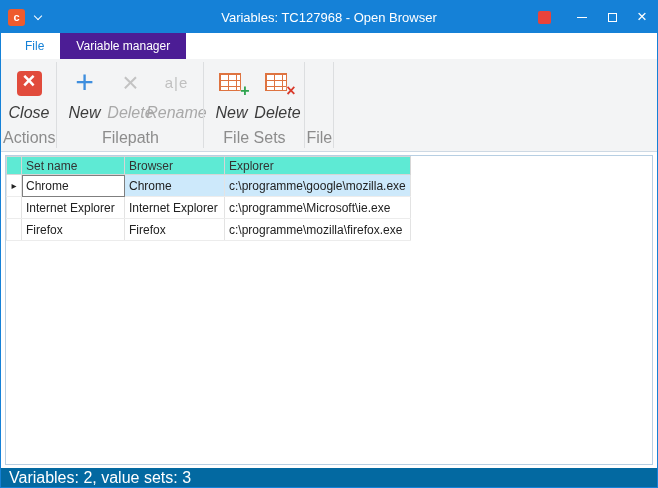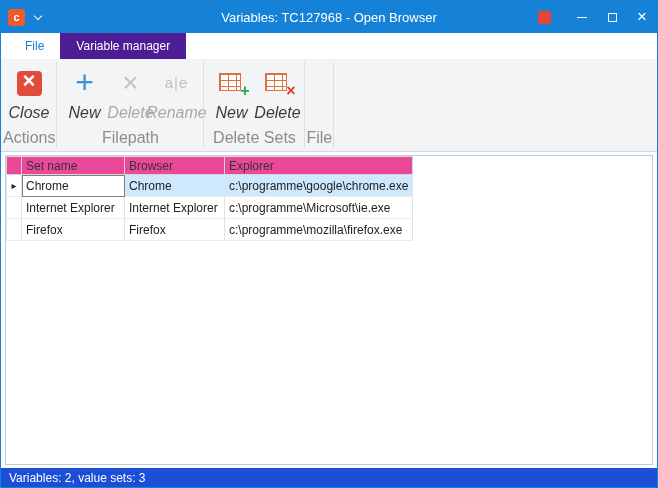--- a/index.html
+++ b/index.html
@@ -132,21 +132,21 @@
     background: #fff;
     overflow: hidden;
   }
   table.grid { border-collapse: collapse; table-layout: fixed; font-size: 12px; }
   .w-ind { width: 15px; }
   .w-set { width: 103px; }
   .w-browser { width: 100px; }
   .w-filepath { width: 178px; }
   table.grid th {
     height: 18px;
-    background: #ec4899;
+    background: #5eead4;
     border: 1px solid #d6d6d6;
     font-weight: normal; font-size: 12px; color: #333;
     text-align: left; padding: 1px 4px;
   }
   table.grid td {
     height: 22px;
     border-right: 1px solid #e3e3e3;
     border-bottom: 1px solid #ececec;
     padding: 1px 4px;
     color: #222;
@@ -161,22 +161,22 @@
   tr.selected td.col-ind { background: #fff; }
   tr.selected td.col-set {
     background: #fff;
     outline: 1px solid #7f7f7f;
     outline-offset: -1px;
   }
 
   
   .statusbar {
     flex: 0 0 19px;
-    background: #1d4ed8;
-    color: #fff; font-size: 12px;
+    background: #0369a1;
+    color: #fff; font-size: 16px;
     display: flex; align-items: center;
     padding-left: 8px;
   }
 </style>
 </head>
 <body>
 
 <div class="window">
 
   <div class="titlebar">
@@ -260,21 +260,21 @@
         <div class="rbtn">
           <div class="ricon">
             <div class="icon-table">
               <div class="tbl-grid"></div>
                 <span class="badge badge-x"></span>
             </div>
           </div>
           <div class="rlabel">Delete</div>
         </div>
       </div>
-      <div class="rgroup-label">Delete Sets</div>
+      <div class="rgroup-label">File Sets</div>
     </div>
     <div class="rsep"></div>
 
     <div class="rgroup">
       <div class="rbuttons">
       </div>
       <div class="rgroup-label">File</div>
     </div>
     <div class="rsep"></div>
   </div>
@@ -293,21 +293,21 @@
           <th>Set name</th>
           <th>Browser</th>
           <th>Explorer</th>
         </tr>
       </thead>
       <tbody>
           <tr class="selected">
     <td class="col-ind">▸</td>
     <td class="col-set">Chrome</td>
     <td class="col-browser">Chrome</td>
-    <td class="col-filepath">c:\programme\google\chrome.exe</td>
+    <td class="col-filepath">c:\programme\google\mozilla.exe</td>
   </tr>
           <tr>
     <td class="col-ind"></td>
     <td class="col-set">Internet Explorer</td>
     <td class="col-browser">Internet Explorer</td>
     <td class="col-filepath">c:\programme\Microsoft\ie.exe</td>
   </tr>
           <tr>
     <td class="col-ind"></td>
     <td class="col-set">Firefox</td>

